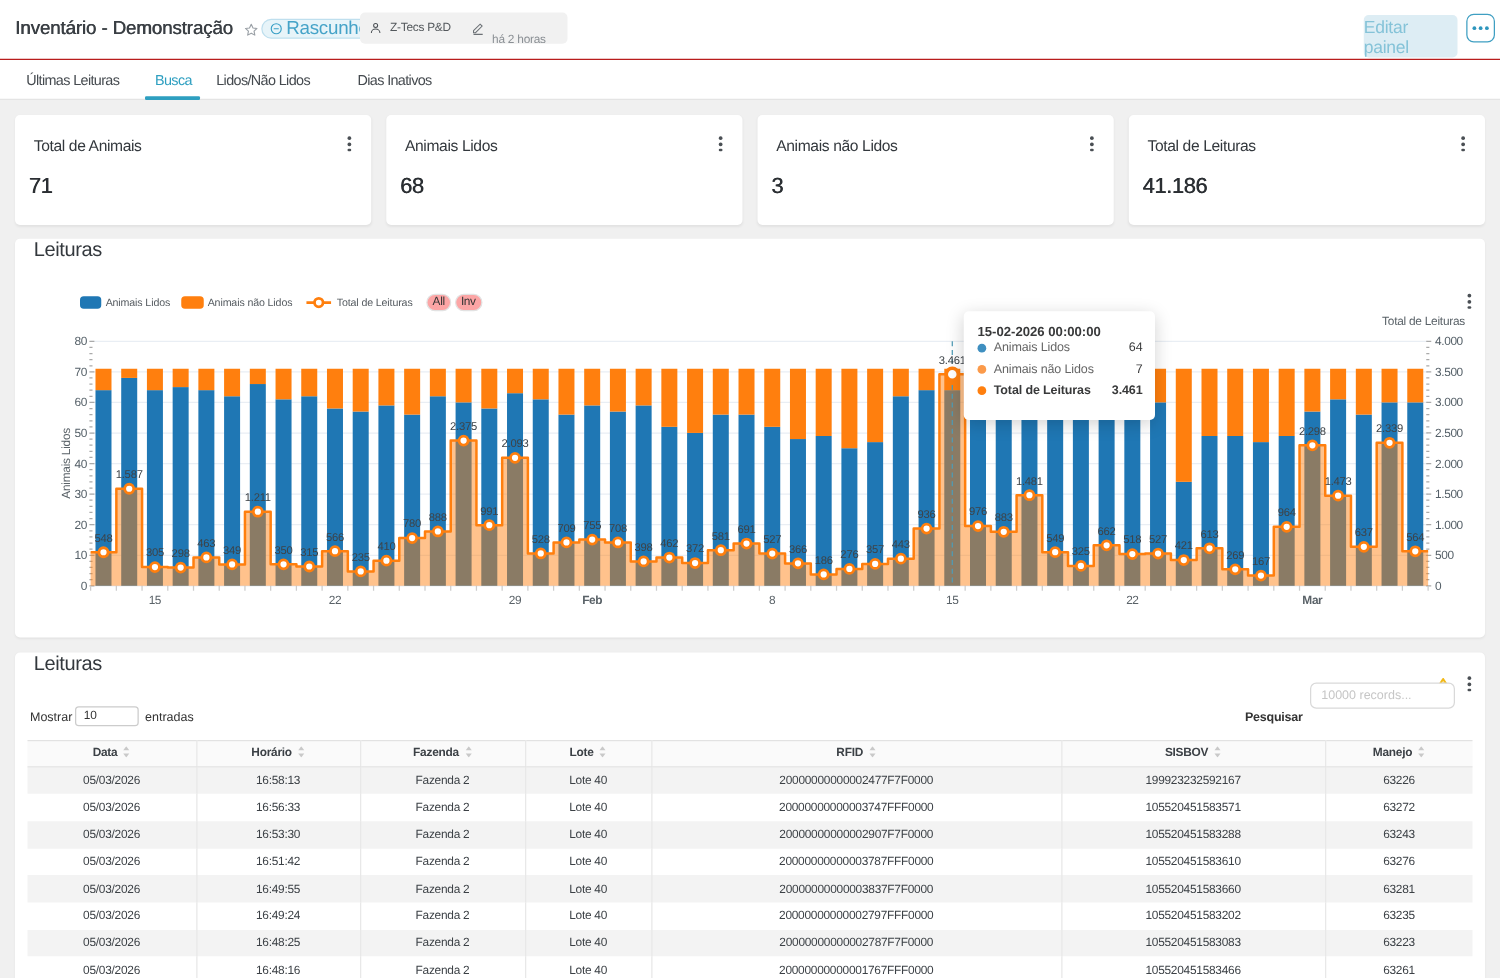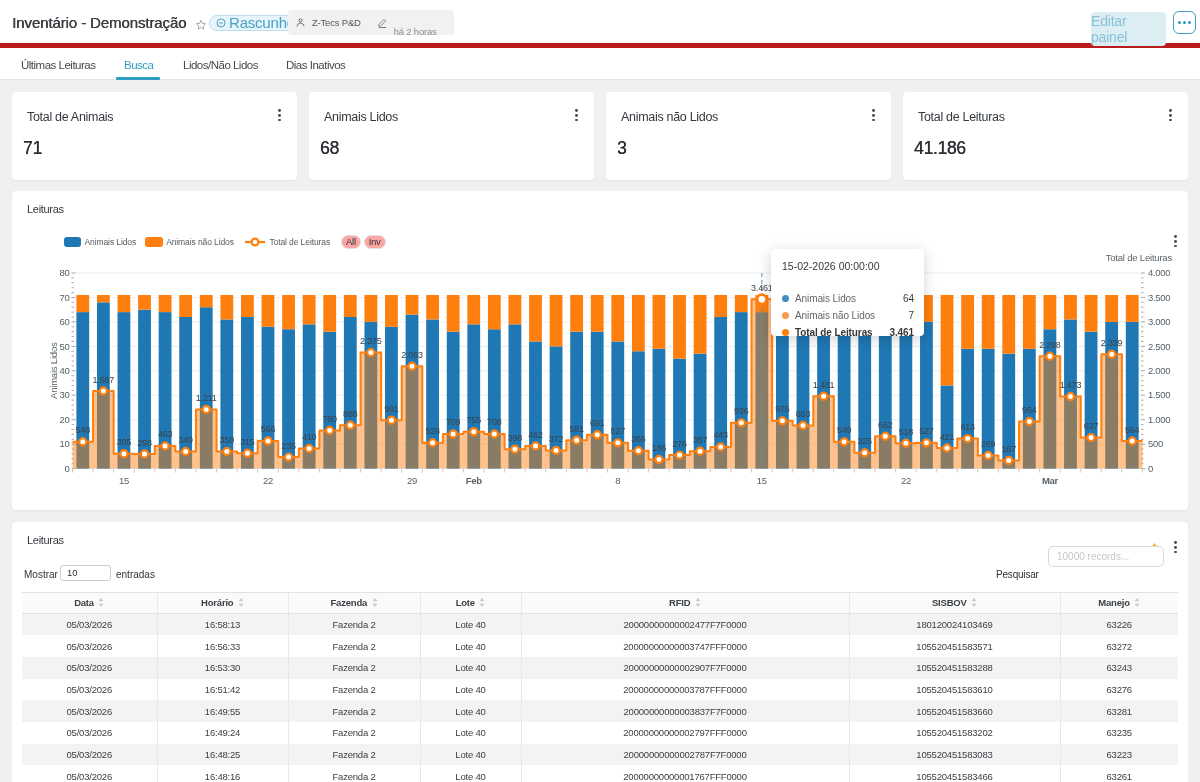--- a/index.html
+++ b/index.html
@@ -1,17 +1,17 @@
 <!DOCTYPE html>
 <html><head><meta charset="utf-8">
 <style>
 * { margin:0; padding:0; box-sizing:border-box; }
 html,body { width:1200px; height:782px; overflow:hidden; background:#f0f0f0;
   font-family:"Liberation Sans", sans-serif; color:#333; }
-.hdr { position:relative; height:48px; background:#fff; border-bottom:5px solid #b91c1c; }
+.hdr { position:relative; height:48px; background:#fff; border-bottom:1px solid #b91c1c; }
 .hdr h1 { position:absolute; left:12px; top:14px; font-size:15px; font-weight:normal; color:#3a3f44; text-shadow:0.45px 0 0 currentColor; letter-spacing:-0.1px; }
 .star { position:absolute; left:195px; top:17px; }
 .badge { position:absolute; left:209px; top:14.5px; height:16.5px; padding:0 7px 0 6px; background:#e7f4f9; border:1px solid #bfdfee; border-radius:8px; display:flex; align-items:center; gap:3px; font-size:15px; color:#45a3c8; letter-spacing:-0.2px; }
 .infobox { position:absolute; left:288px; top:10px; width:166px; height:25px; background:#f1f1f1; border-radius:4px; display:flex; align-items:center; padding:0 7px; }
 .infobox .nm { font-size:9.5px; color:#53585c; margin-left:6px; letter-spacing:-0.2px; }
 .infobox .ago { font-size:9.5px; color:#8a8f94; margin-left:6px; letter-spacing:-0.2px;margin-top:17px; }
 .infobox .sep { width:16px; }
 .btn-edit { position:absolute; left:1091px; top:12px; width:75px; height:34px; background:#ddedf4; color:#85c3d8; border-radius:4px; font-size:14px; letter-spacing:-0.2px; display:flex; align-items:center; justify-content:center; }
 .btn-more { position:absolute; left:1173px; top:11px; width:23px; height:23px; background:#fff; border:1px solid #3f9fc2; border-radius:6px; display:flex; align-items:center; justify-content:center; gap:2px; }
 .btn-more i { width:3px; height:3px; border-radius:50%; background:#2e96bd; display:block; }
@@ -20,43 +20,43 @@
 .tabs .active { color:#2e9fc0; }
 .tabs .uline { position:absolute; left:116px; top:29px; width:44px; height:3px; background:#2e9fc0; border-radius:1px; }
 .cards { position:absolute; left:12px; top:92px; width:1176px; display:flex; gap:12px; }
 .scard { position:relative; width:285px; height:88px; background:#fff; border-radius:4px; box-shadow:0 1px 2px rgba(0,0,0,.06); }
 .scard .t { position:absolute; left:15px; top:17.5px; font-size:12.5px; letter-spacing:-0.3px; color:#33383d; }
 .scard .v { position:absolute; left:11px; top:46px; font-size:17.5px; font-weight:500; letter-spacing:-0.3px; color:#2b2f33; text-shadow:0.3px 0 0 currentColor; }
 .vdots { display:flex; flex-direction:column; gap:2px; }
 .vdots i { width:2.8px; height:2.8px; border-radius:50%; background:var(--dc,#444); display:block; }
 .scard .vdots { position:absolute; right:16.5px; top:17px; }
 .chartcard { position:absolute; left:12px; top:191px; width:1176px; height:319px; background:#fff; border-radius:4px; box-shadow:0 1px 2px rgba(0,0,0,.06); }
-.chartcard .title, .tablecard .title { position:absolute; left:15px; top:12px; font-size:11px; letter-spacing:-0.3px; color:#33383d; }
+.chartcard .title, .tablecard .title { position:absolute; left:15px; top:1px; font-size:16px; letter-spacing:-0.3px; color:#33383d; }
 .chartcard .vdots { position:absolute; right:11px; top:44px; }
 .legend { position:absolute; left:51.5px; top:43.5px; display:flex; align-items:center; font-size:8.5px; letter-spacing:-0.1px; color:#555b60; }
 .legend .sw { width:17.5px; height:10px; border-radius:3px; margin-right:3.5px; }
 .legend .li { display:flex; align-items:center; margin-right:8px; }
 .pill { height:14.5px; border:1px solid #e2e2e2; border-radius:7.5px; background:#fca5a5; font-size:9.5px; letter-spacing:-0.3px; color:#333; padding:0 4px; display:flex; align-items:center; margin-left:3px; }
 .chartsvg { position:absolute; left:0; top:60px; }
 .ytitle-l { position:absolute; left:36px; top:82px; width:12px; font-size:9.5px; letter-spacing:-0.2px; color:#5a6268; writing-mode:vertical-rl; transform:rotate(180deg); text-align:center; height:196px; }
 .ytitle-r { position:absolute; right:16px; top:61px; font-size:9.5px; letter-spacing:-0.2px; color:#5a6268; }
 .tooltip { position:absolute; left:759px; top:58px; width:153px; height:87px; background:#fff; border-radius:4px; box-shadow:0 3px 14px rgba(0,0,0,.18); padding:11px 10px 0 11px; z-index:5; }
-.tooltip .tt { font-size:10.5px; font-weight:normal; color:#38393a; margin-bottom:21px; }
+.tooltip .tt { font-size:10.5px; font-weight:bold; color:#38393a; margin-bottom:1px; }
 .tooltip .row { display:flex; align-items:center; font-size:10px; letter-spacing:-0.1px; color:#666; margin-bottom:6px; }
 .tooltip .dot { width:7px; height:7px; border-radius:50%; margin-right:6px; flex:none; }
 .tooltip .val { margin-left:auto; color:#38393a; }
 .tooltip .b { font-weight:bold; color:#38393a; }
 .tablecard { position:absolute; left:12px; top:522px; width:1176px; height:300px; background:#fff; border-radius:4px; box-shadow:0 1px 2px rgba(0,0,0,.06); }
 .tablecard .warn { position:absolute; left:1136px; top:17.5px; }
 .tablecard .vdots { position:absolute; right:11px; top:19px; }
 .ctrl { position:absolute; left:0; top:0; width:1176px; height:66px; font-size:10px; color:#333; }
 .ctrl .lbl-l { position:absolute; left:12px; top:47px; }
 .ctrl input.len { position:absolute; left:48px; top:42.5px; width:51px; height:16px; border:1px solid #ccc; border-radius:3px; font-size:9.5px; padding:0 6px; font-family:inherit; color:#333; }
 .ctrl .lbl-e { position:absolute; left:104px; top:47px; }
-.ctrl .lbl-p { position:absolute; left:984px; top:47px; font-weight:normal; letter-spacing:-0.2px; }
+.ctrl .lbl-p { position:absolute; left:984px; top:47px; font-weight:bold; letter-spacing:-0.2px; }
 .ctrl input.srch { position:absolute; left:1036px; top:24px; width:116px; height:21px; border:1px solid #d9d9d9; border-radius:5px; font-size:10px; padding:0 8px; font-family:inherit; }
 .ctrl input::placeholder { color:#c6c6c6; }
 table.dt { position:absolute; left:10px; top:70px; width:1156px; border-collapse:collapse; font-size:9.5px; letter-spacing:-0.2px; color:#3c4146; table-layout:fixed; }
 table.dt th { height:21px; background:#fafafa; border-top:1px solid #e2e2e2; border-bottom:1px solid #e2e2e2; font-size:9.5px; font-weight:bold; color:#3c4146; text-align:center; }
 table.dt th:not(:last-child), table.dt td:not(:last-child) { border-right:1px solid #e8e8e8; }
 table.dt td { height:21.7px; text-align:center; padding:0; }
 table.dt tr.odd td { background:#f3f3f3; }
 .sorti { display:inline-block; vertical-align:-1px; margin-left:2px; }
 </style></head>
 <body>
@@ -85,21 +85,21 @@
   <div class="btn-edit">Editar painel</div>
   <div class="btn-more">
       <i></i>
       <i></i>
       <i></i>
     </div>
 </div>
 <div class="tabs">
   <span style="left:21px">Últimas Leituras</span>
   <span class="active" style="left:124px">Busca</span>
-  <span style="left:183px">Lidos/Não Lidos</span>
+  <span style="left:173px">Lidos/Não Lidos</span>
   <span style="left:286px">Dias Inativos</span>
   <div class="uline"></div>
 </div>
 <div class="cards">
   <div class="scard">
       <div class="t">Total de Animais</div>
       <div class="v">71</div>
       <div class="vdots" style="--dc:#4a4f54">
         <i></i>
         <i></i>
@@ -611,21 +611,21 @@
               </svg></span></th>
         </tr>
       </thead>
     <tbody>
 <tr class="odd">
           <td>05/03/2026</td>
           <td>16:58:13</td>
           <td>Fazenda 2</td>
           <td>Lote 40</td>
           <td>20000000000002477F7F0000</td>
-          <td>180120024103469</td>
+          <td>199923232592167</td>
           <td>63226</td>
         </tr>
 <tr>
           <td>05/03/2026</td>
           <td>16:56:33</td>
           <td>Fazenda 2</td>
           <td>Lote 40</td>
           <td>20000000000003747FFF0000</td>
           <td>105520451583571</td>
           <td>63272</td>

